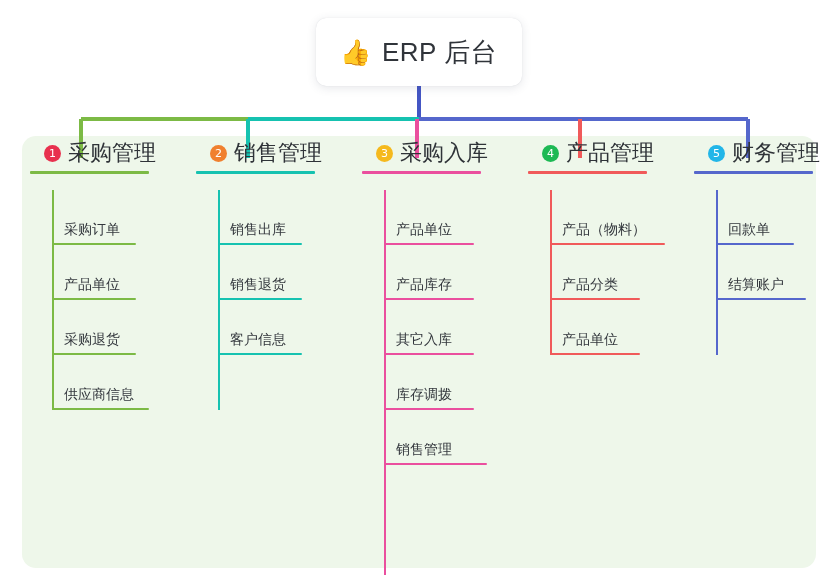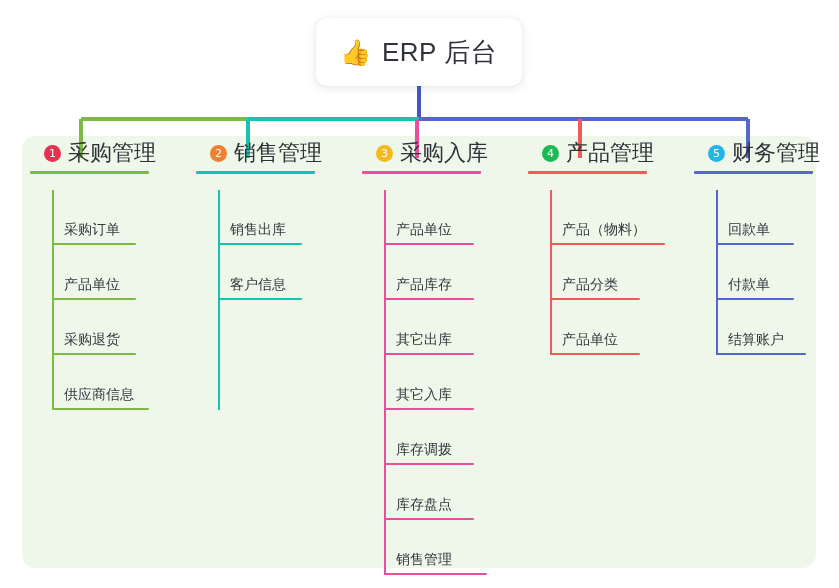--- a/index.html
+++ b/index.html
@@ -195,20 +195,24 @@
           <span class="col-title">销售管理</span>
         </div>
         <div class="head-rule" style="background: rgb(22, 194, 176); width: 119px;"></div>
         <div class="leaves">
           <div class="spine" style="background: rgb(22, 194, 176); height: 220px;"></div>
           <div class="leaf">
             <span class="leaf-text">销售出库</span>
             <div class="leaf-rule" style="background: rgb(22, 194, 176); width: 84px;"></div>
           </div>
           <div class="leaf">
+            <span class="leaf-text">销售退货</span>
+            <div class="leaf-rule" style="background: rgb(22, 194, 176); width: 84px;"></div>
+          </div>
+          <div class="leaf">
             <span class="leaf-text">客户信息</span>
             <div class="leaf-rule" style="background: rgb(22, 194, 176); width: 84px;"></div>
           </div>
         </div>
       </div>
       <div class="col" style="left: 362px; width: 150px;">
         <div class="col-head">
           <span class="badge" style="background: rgb(245, 185, 29);">3</span>
           <span class="col-title">采购入库</span>
         </div>
@@ -217,33 +221,25 @@
           <div class="spine" style="background: rgb(234, 79, 158); height: 385px;"></div>
           <div class="leaf">
             <span class="leaf-text">产品单位</span>
             <div class="leaf-rule" style="background: rgb(234, 79, 158); width: 90px;"></div>
           </div>
           <div class="leaf">
             <span class="leaf-text">产品库存</span>
             <div class="leaf-rule" style="background: rgb(234, 79, 158); width: 90px;"></div>
           </div>
           <div class="leaf">
-            <span class="leaf-text">其它出库</span>
-            <div class="leaf-rule" style="background: rgb(234, 79, 158); width: 90px;"></div>
-          </div>
-          <div class="leaf">
             <span class="leaf-text">其它入库</span>
             <div class="leaf-rule" style="background: rgb(234, 79, 158); width: 90px;"></div>
           </div>
           <div class="leaf">
             <span class="leaf-text">库存调拨</span>
-            <div class="leaf-rule" style="background: rgb(234, 79, 158); width: 90px;"></div>
-          </div>
-          <div class="leaf">
-            <span class="leaf-text">库存盘点</span>
             <div class="leaf-rule" style="background: rgb(234, 79, 158); width: 90px;"></div>
           </div>
           <div class="leaf">
             <span class="leaf-text">销售管理</span>
             <div class="leaf-rule" style="background: rgb(234, 79, 158); width: 103px;"></div>
           </div>
         </div>
       </div>
       <div class="col" style="left: 528px; width: 150px;">
         <div class="col-head">
@@ -273,24 +269,20 @@
           <span class="col-title">财务管理</span>
         </div>
         <div class="head-rule" style="background: rgb(85, 103, 204); width: 119px;"></div>
         <div class="leaves">
           <div class="spine" style="background: rgb(85, 103, 204); height: 165px;"></div>
           <div class="leaf">
             <span class="leaf-text">回款单</span>
             <div class="leaf-rule" style="background: rgb(85, 103, 204); width: 78px;"></div>
           </div>
           <div class="leaf">
-            <span class="leaf-text">付款单</span>
-            <div class="leaf-rule" style="background: rgb(85, 103, 204); width: 78px;"></div>
-          </div>
-          <div class="leaf">
             <span class="leaf-text">结算账户</span>
             <div class="leaf-rule" style="background: rgb(85, 103, 204); width: 90px;"></div>
           </div>
         </div>
       </div>
     </div>
 
 </div>
 
 </body></html>

